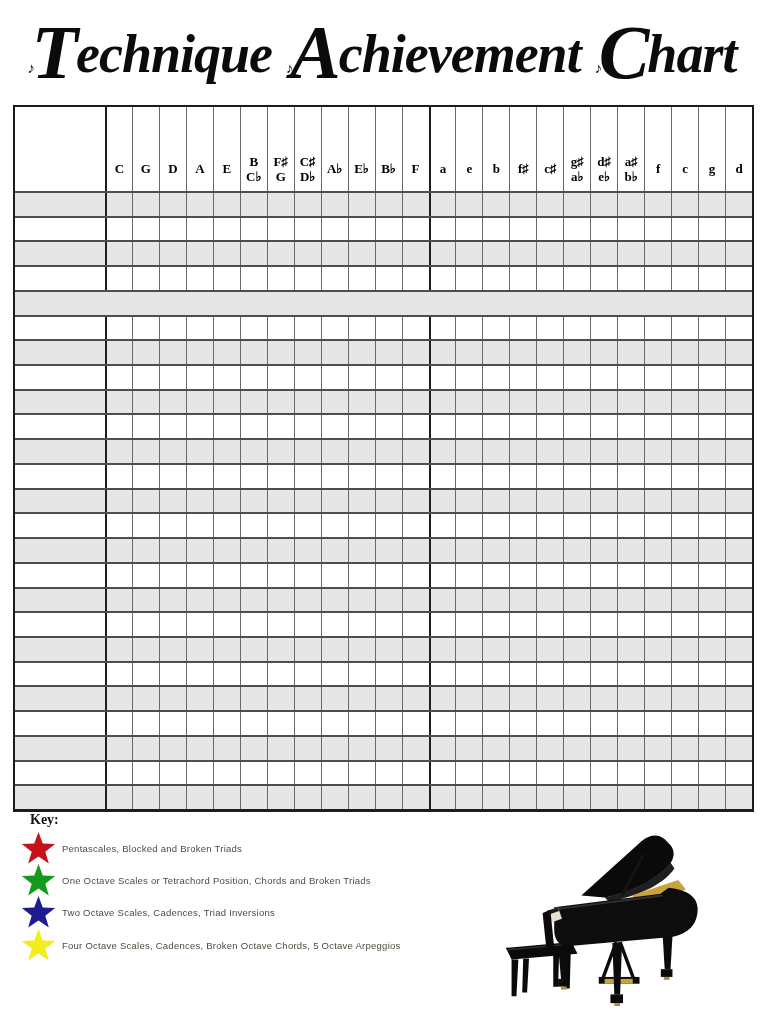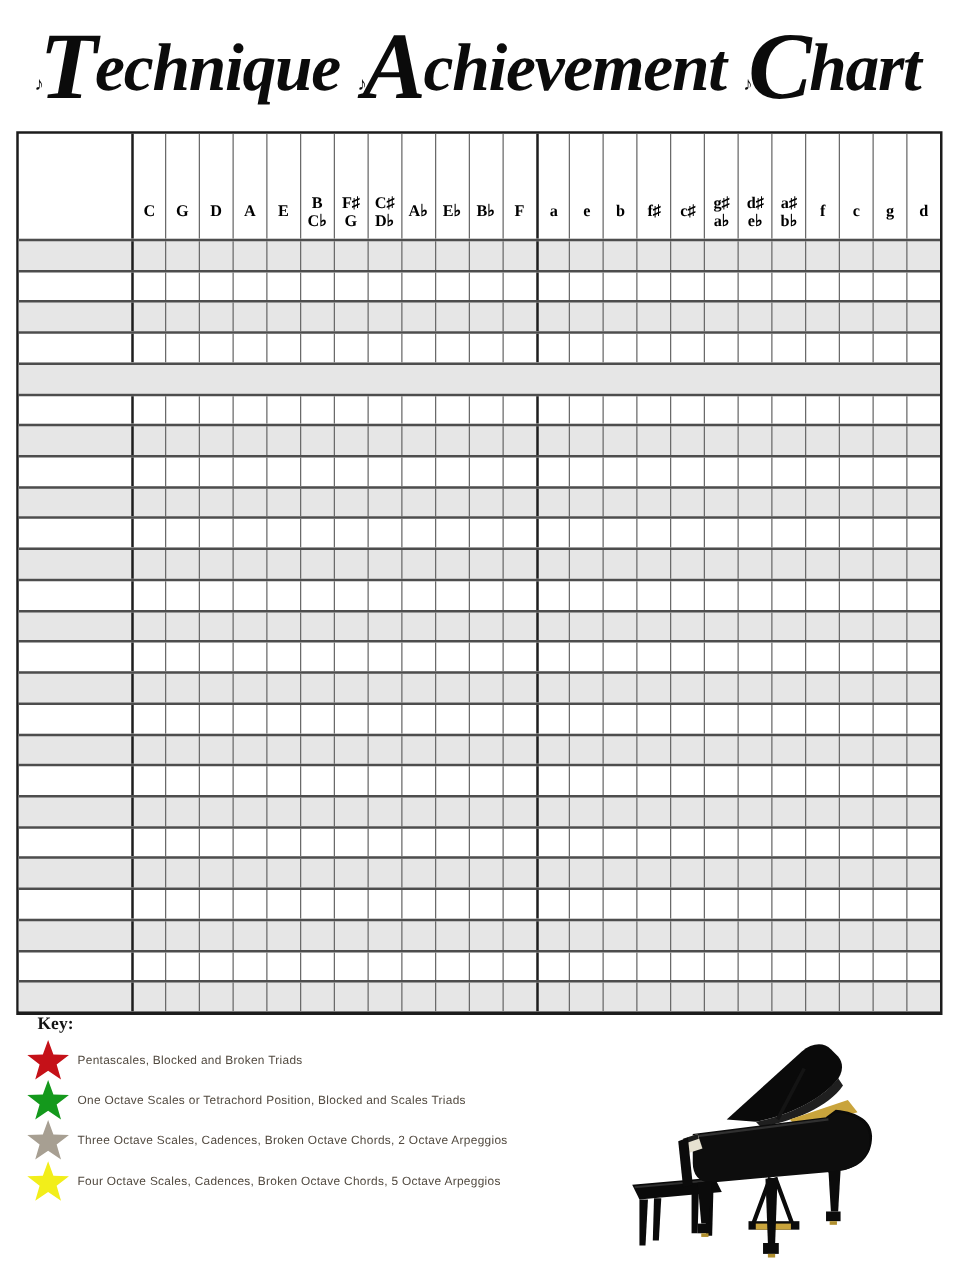--- a/index.html
+++ b/index.html
@@ -820,30 +820,30 @@
       <svg viewBox="0 0 40 38">
         <polygon points="20,1 24.6,13.7 38.1,14.1 27.4,22.4 31.2,35.4 20,27.8 8.8,35.4 12.6,22.4 1.9,14.1 15.4,13.7" fill="#c51118"></polygon>
       </svg>
       <span class="leg-label">Pentascales, Blocked and Broken Triads</span>
     </div>
 
     <div class="legend-item">
       <svg viewBox="0 0 40 38">
         <polygon points="20,1 24.6,13.7 38.1,14.1 27.4,22.4 31.2,35.4 20,27.8 8.8,35.4 12.6,22.4 1.9,14.1 15.4,13.7" fill="#14991c"></polygon>
       </svg>
-      <span class="leg-label">One Octave Scales or Tetrachord Position, Blocked and Scales Triads</span>
+      <span class="leg-label">One Octave Scales or Tetrachord Position, Chords and Broken Triads</span>
     </div>
-
 
     <div class="legend-item">
       <svg viewBox="0 0 40 38">
-        <polygon points="20,1 24.6,13.7 38.1,14.1 27.4,22.4 31.2,35.4 20,27.8 8.8,35.4 12.6,22.4 1.9,14.1 15.4,13.7" fill="#a79f92"></polygon>
+        <polygon points="20,1 24.6,13.7 38.1,14.1 27.4,22.4 31.2,35.4 20,27.8 8.8,35.4 12.6,22.4 1.9,14.1 15.4,13.7" fill="#1c1c8e"></polygon>
       </svg>
-      <span class="leg-label">Three Octave Scales, Cadences, Broken Octave Chords, 2 Octave Arpeggios</span>
+      <span class="leg-label">Two Octave Scales, Cadences, Triad Inversions</span>
     </div>
+
 
     <div class="legend-item">
       <svg viewBox="0 0 40 38">
         <polygon points="20,1 24.6,13.7 38.1,14.1 27.4,22.4 31.2,35.4 20,27.8 8.8,35.4 12.6,22.4 1.9,14.1 15.4,13.7" fill="#f2ee1a"></polygon>
       </svg>
       <span class="leg-label">Four Octave Scales, Cadences, Broken Octave Chords, 5 Octave Arpeggios</span>
     </div>
   </div>
   </div>
 

